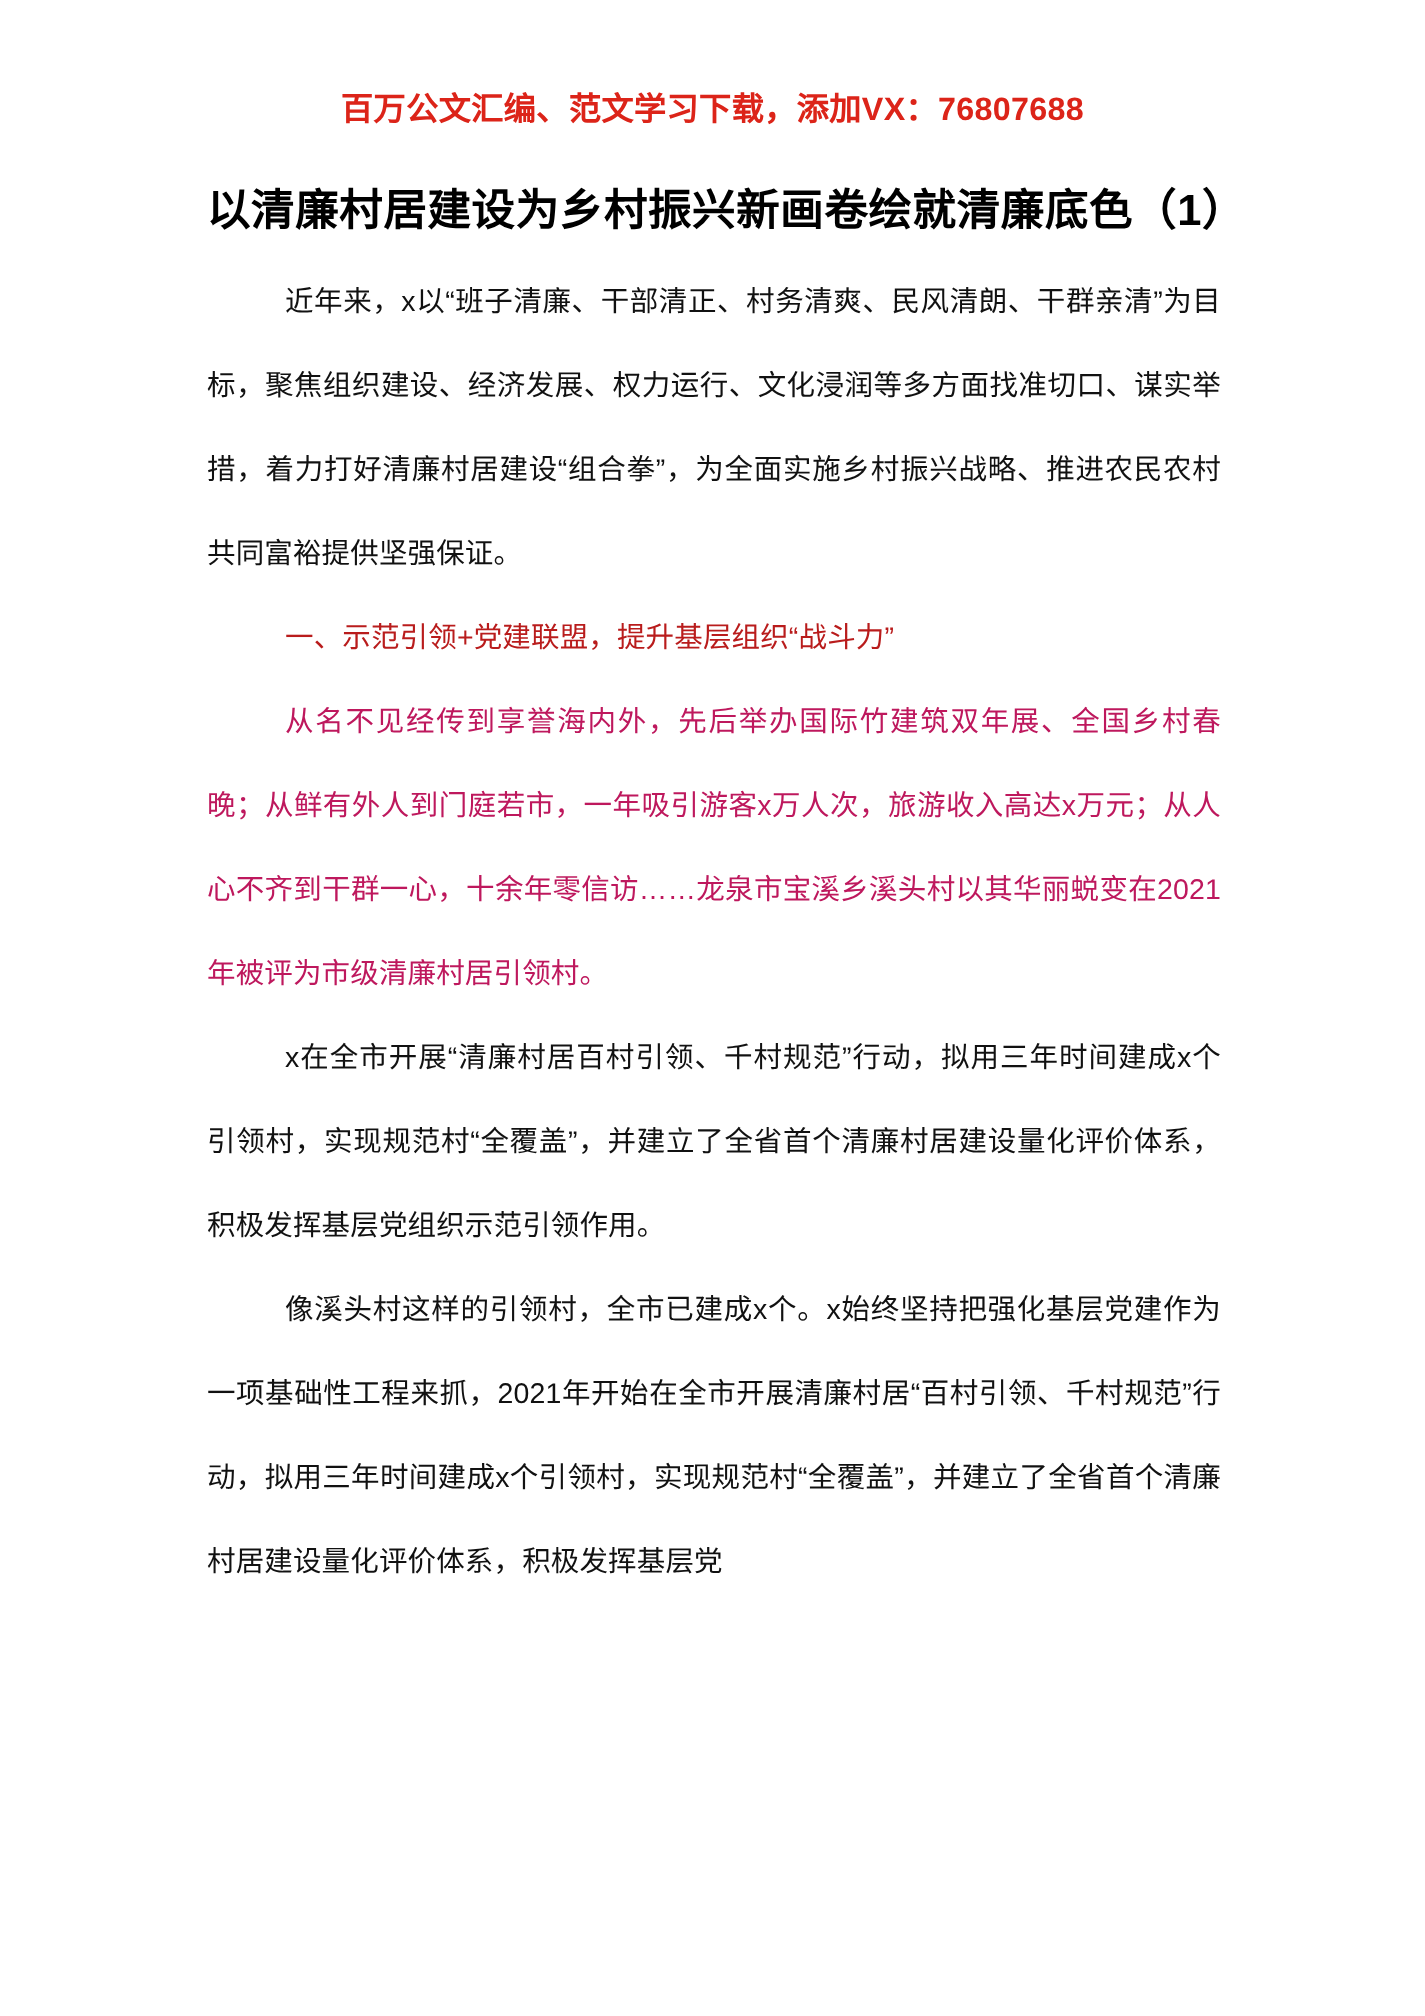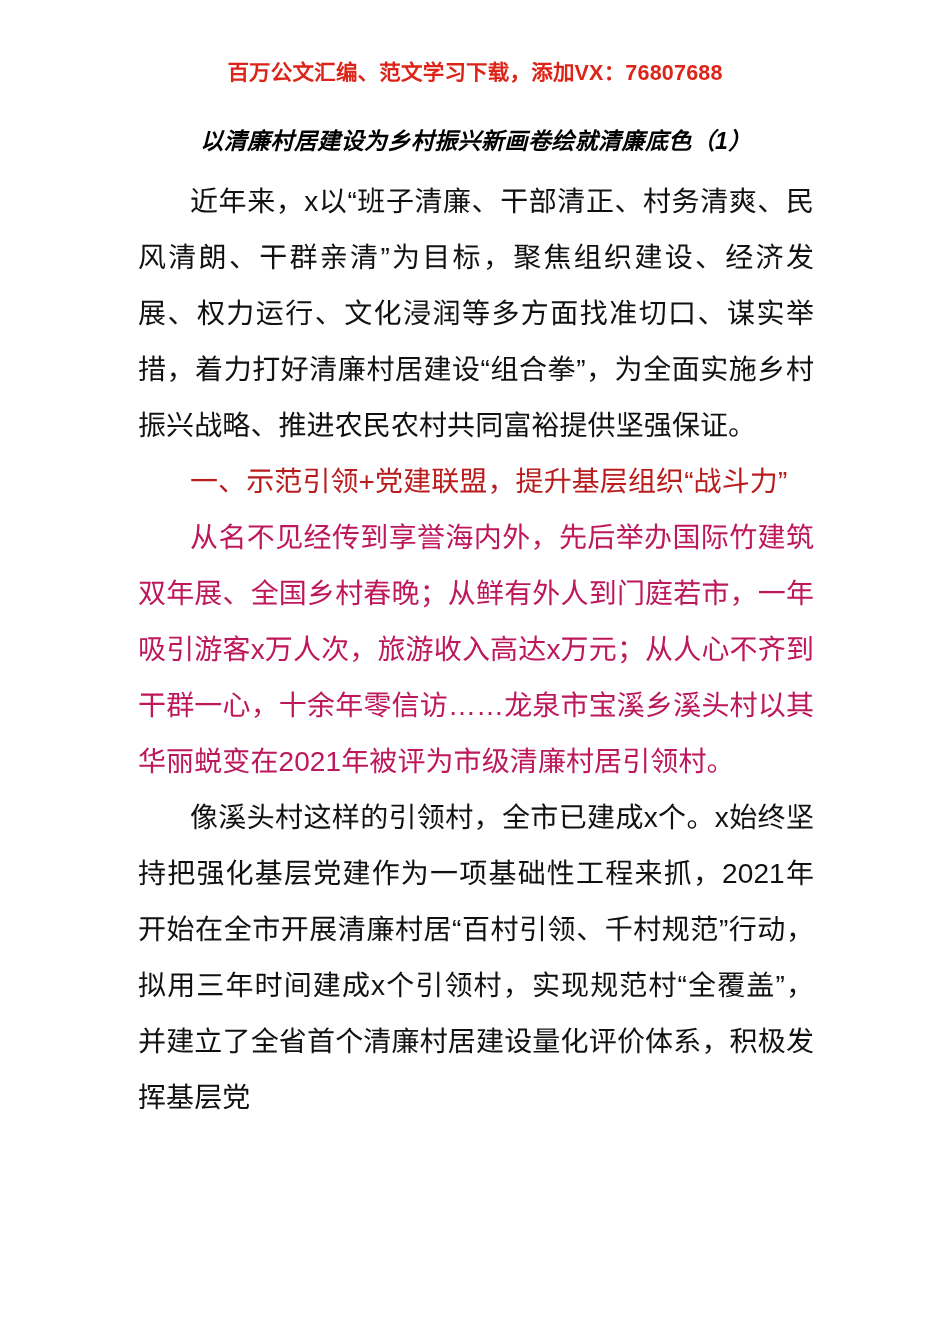--- a/index.html
+++ b/index.html
@@ -42,34 +42,33 @@
 
   
   .doc-body {
     position: absolute;
     left: 138px;
     top: 118px;
     width: 676px;
   }
 
   .doc-title {
-    font-size: 23px;
+    font-size: 29px;
     line-height: 46px;
     font-weight: 700;
     text-align: center;
     color: #000000;
     margin: 0 0 10px 0;
     letter-spacing: 0.4px;
     white-space: nowrap;
-    font-style: italic;
   }
 
   p.para {
     margin: 0;
-    font-size: 28px;
+    font-size: 19px;
     line-height: 56px;
     color: #111111;
     text-align: justify;
     text-justify: inter-character;
     text-indent: 52px;
     letter-spacing: 0.1px;
     font-weight: 400;
   }
 
   p.para.heading-para {
@@ -101,20 +100,21 @@
   <div class="doc-body">
 
     <h1 class="doc-title">以清廉村居建设为乡村振兴新画卷绘就清廉底色（1）</h1>
 
     <p class="para" style="color: rgb(17, 17, 17);">近年来，x以“班子清廉、干部清正、村务清爽、民风清朗、干群亲清”为目标，聚焦组织建设、经济发展、权力运行、文化浸润等多方面找准切口、谋实举措，着力打好清廉村居建设“组合拳”，为全面实施乡村振兴战略、推进农民农村共同富裕提供坚强保证。</p>
 
     <p class="para heading-para" style="color: #b91c1c;">一、示范引领+党建联盟，提升基层组织“战斗力”</p>
 
     <p class="para" style="color: #be185d;">从名不见经传到享誉海内外，先后举办国际竹建筑双年展、全国乡村春晚；从鲜有外人到门庭若市，一年吸引游客x万人次，旅游收入高达x万元；从人心不齐到干群一心，十余年零信访……龙泉市宝溪乡溪头村以其华丽蜕变在2021年被评为市级清廉村居引领村。</p>
 
+    <p class="para" style="color: rgb(17, 17, 17);">x在全市开展“清廉村居百村引领、千村规范”行动，拟用三年时间建成x个引领村，实现规范村“全覆盖”，并建立了全省首个清廉村居建设量化评价体系，积极发挥基层党组织示范引领作用。</p>
 
     <p class="para" style="color: rgb(17, 17, 17);">像溪头村这样的引领村，全市已建成x个。x始终坚持把强化基层党建作为一项基础性工程来抓，2021年开始在全市开展清廉村居“百村引领、千村规范”行动，拟用三年时间建成x个引领村，实现规范村“全覆盖”，并建立了全省首个清廉村居建设量化评价体系，积极发挥基层党</p>
 
   </div>
 
   <div class="clip-bottom" style="background: rgb(255, 255, 255);"></div>
 
 </div>
 
 </body></html>

